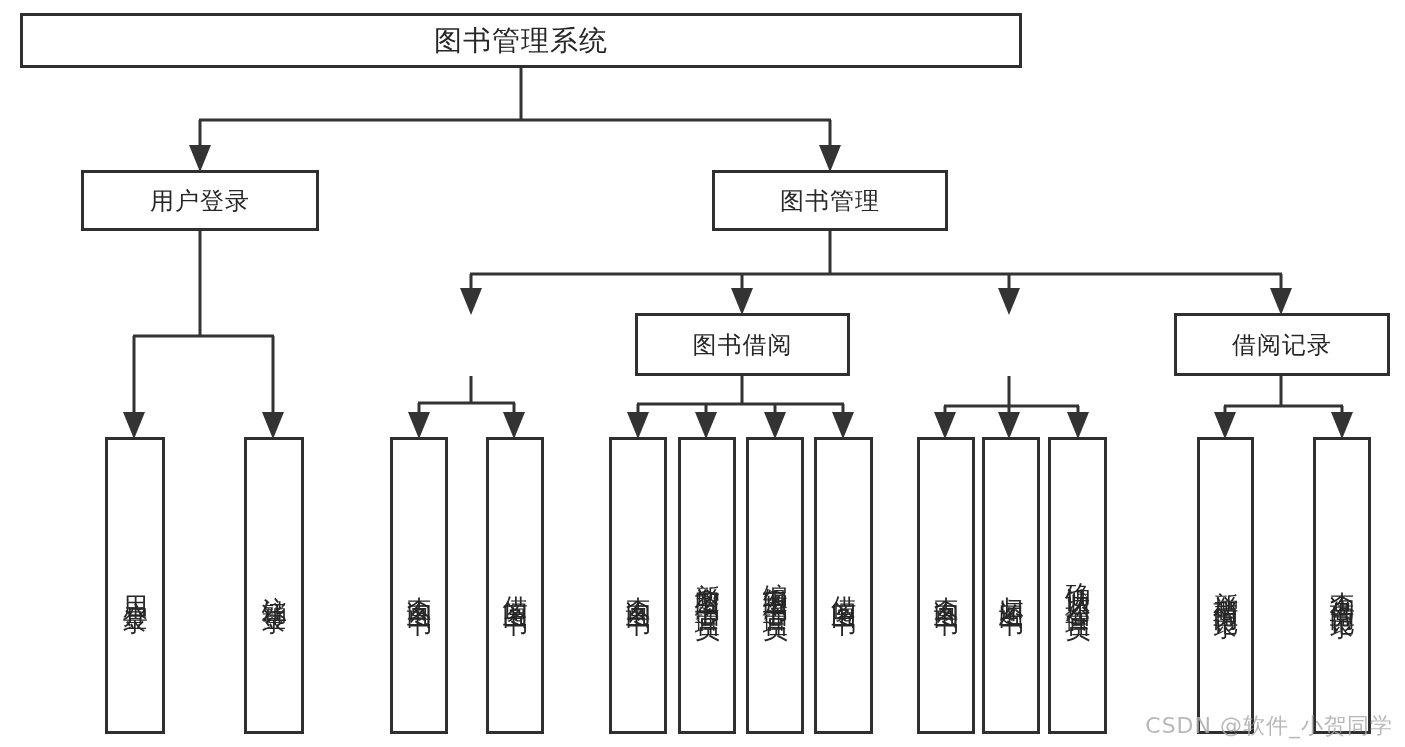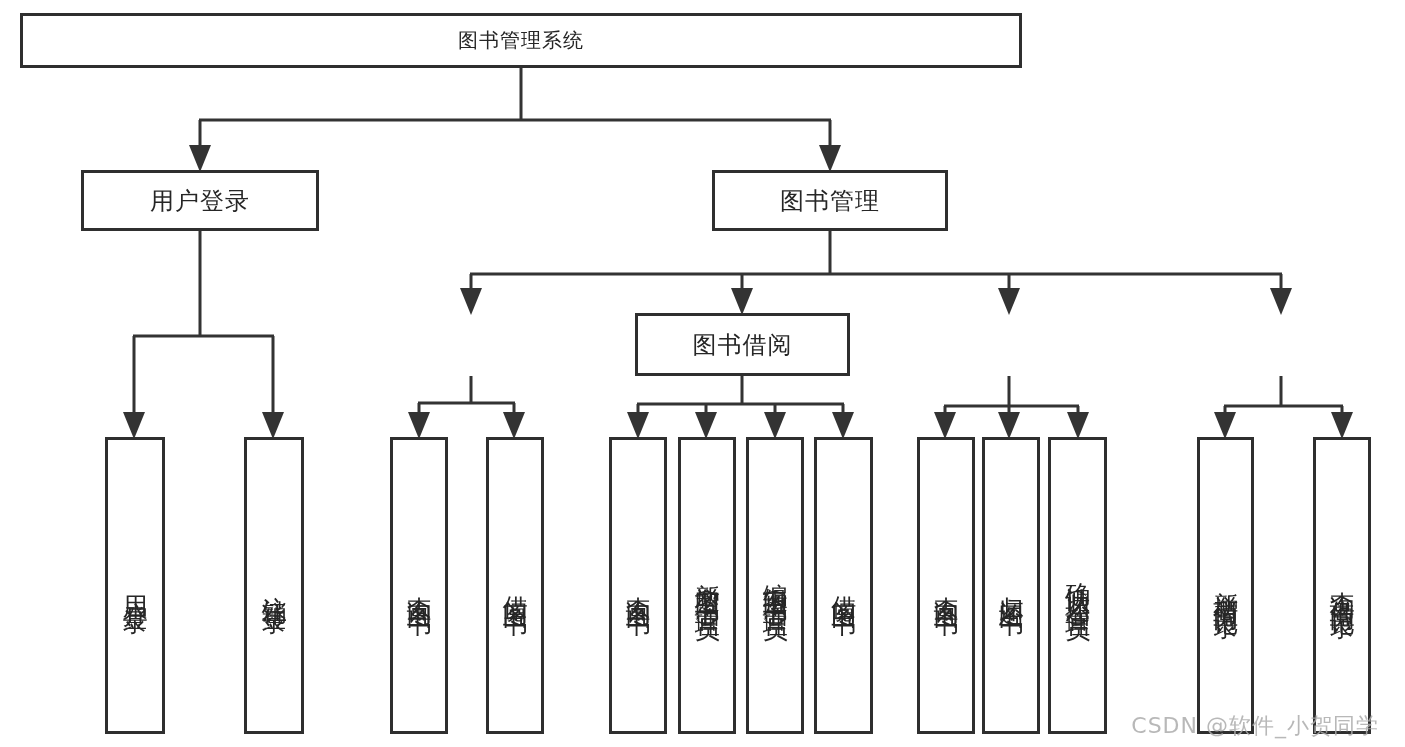--- a/index.html
+++ b/index.html
@@ -33,24 +33,24 @@
     white-space: nowrap;
     letter-spacing: 1px;
   }
   .vbox .vlabel {
     writing-mode: vertical-rl;
     text-orientation: mixed;
     letter-spacing: 5px;
     font-size: 25px;
     line-height: 1.1;
   }
-  .root-box { font-size: 20px; }
+  .root-box { font-size: 28px; }
   .watermark {
     position: absolute;
-    right: 26px;
+    right: 12px;
     bottom: 6px;
     z-index: 5;
     font-size: 22px;
     color: rgba(171, 171, 171, 0.85);
     letter-spacing: 1px;
     white-space: nowrap;
   }
 </style>
 </head>
 <body>
@@ -107,20 +107,23 @@
   <div class="box" style="left:81px; top:170px; width:238px; height:61px;">
     <span class="hlabel">用户登录</span>
   </div>
   <div class="box" style="left:712px; top:170px; width:236px; height:61px;">
     <span class="hlabel">图书管理</span>
   </div>
 
   <div class="box" style="left:635px; top:313px; width:215px; height:63px;">
     <span class="hlabel">图书借阅</span>
   </div>
+  <div class="box" style="left:1174px; top:313px; width:216px; height:63px;">
+    <span class="hlabel">借阅记录</span>
+  </div>
 
   <div class="box vbox" style="left:105px; top:437px; width:60px; height:297px;">
     <span class="vlabel">用户登录</span>
   </div>
   <div class="box vbox" style="left:244px; top:437px; width:60px; height:297px;">
     <span class="vlabel">注销登录</span>
   </div>
 
   <div class="box vbox" style="left:390px; top:437px; width:58px; height:297px;">
     <span class="vlabel">查询图书</span>

